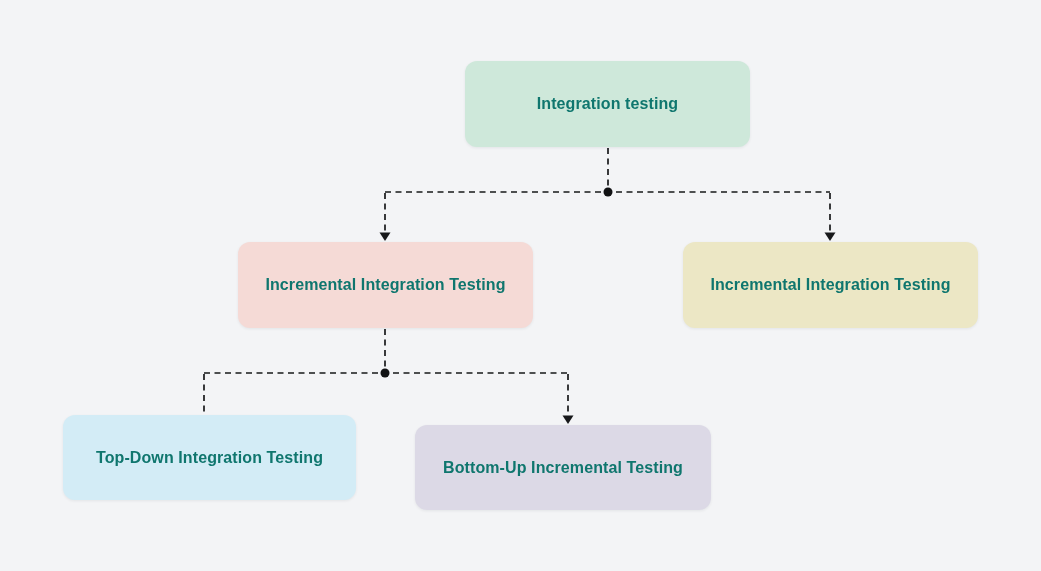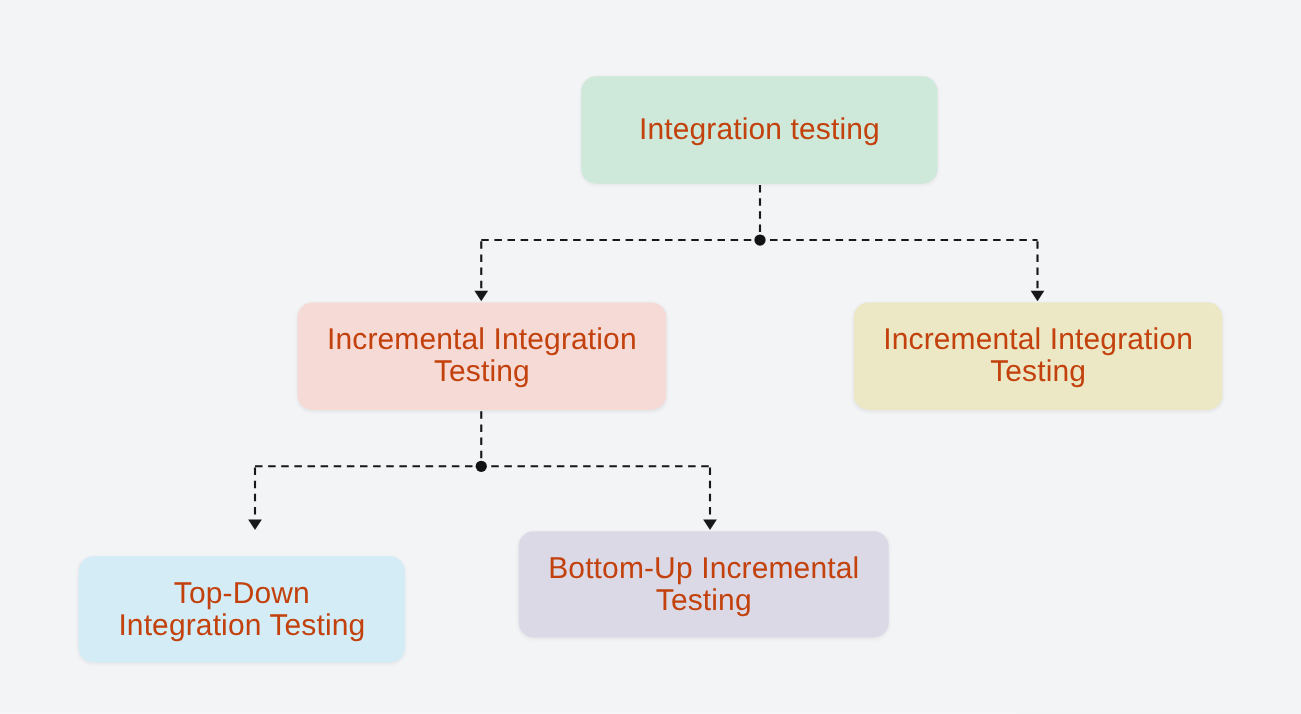--- a/index.html
+++ b/index.html
@@ -30,24 +30,24 @@
 
   .node {
     position: absolute;
     display: flex;
     align-items: center;
     justify-content: center;
     text-align: center;
     border-radius: 12px;
     padding: 0 18px;
     box-sizing: border-box;
-    font-size: 24px;
-    font-weight: 400;
+    font-size: 16px;
+    font-weight: 700;
     line-height: 26px;
-    color: #c2410c;
+    color: #0f766e;
     letter-spacing: 0.1px;
     box-shadow: 0 1px 3px rgba(15,23,42,0.07);
   }
 </style>
 </head>
 <body>
 
 <div class="canvas" style="background: rgb(243, 244, 246); color: rgb(23, 25, 28);">
 
   <svg class="connectors" viewBox="0 0 1041 571" xmlns="http://www.w3.org/2000/svg">
@@ -78,21 +78,21 @@
   </div>
 
   <div class="node" style="left: 238px; top: 242px; width: 295px; height: 86px; background: rgb(245, 218, 214);">
     <span>Incremental Integration Testing</span>
   </div>
 
   <div class="node" style="left: 683px; top: 242px; width: 295px; height: 86px; background: rgb(236, 231, 197);">
     <span>Incremental Integration Testing</span>
   </div>
 
-  <div class="node" style="left: 63px; top: 445px; width: 261px; height: 85px; background: rgb(211, 236, 246);">
+  <div class="node" style="left: 63px; top: 415px; width: 293px; height: 85px; background: rgb(211, 236, 246);">
     <span>Top-Down Integration Testing</span>
   </div>
 
   <div class="node" style="left: 415px; top: 425px; width: 296px; height: 85px; background: rgb(220, 217, 230);">
     <span>Bottom-Up Incremental Testing</span>
   </div>
 
 </div>
 
 </body></html>

